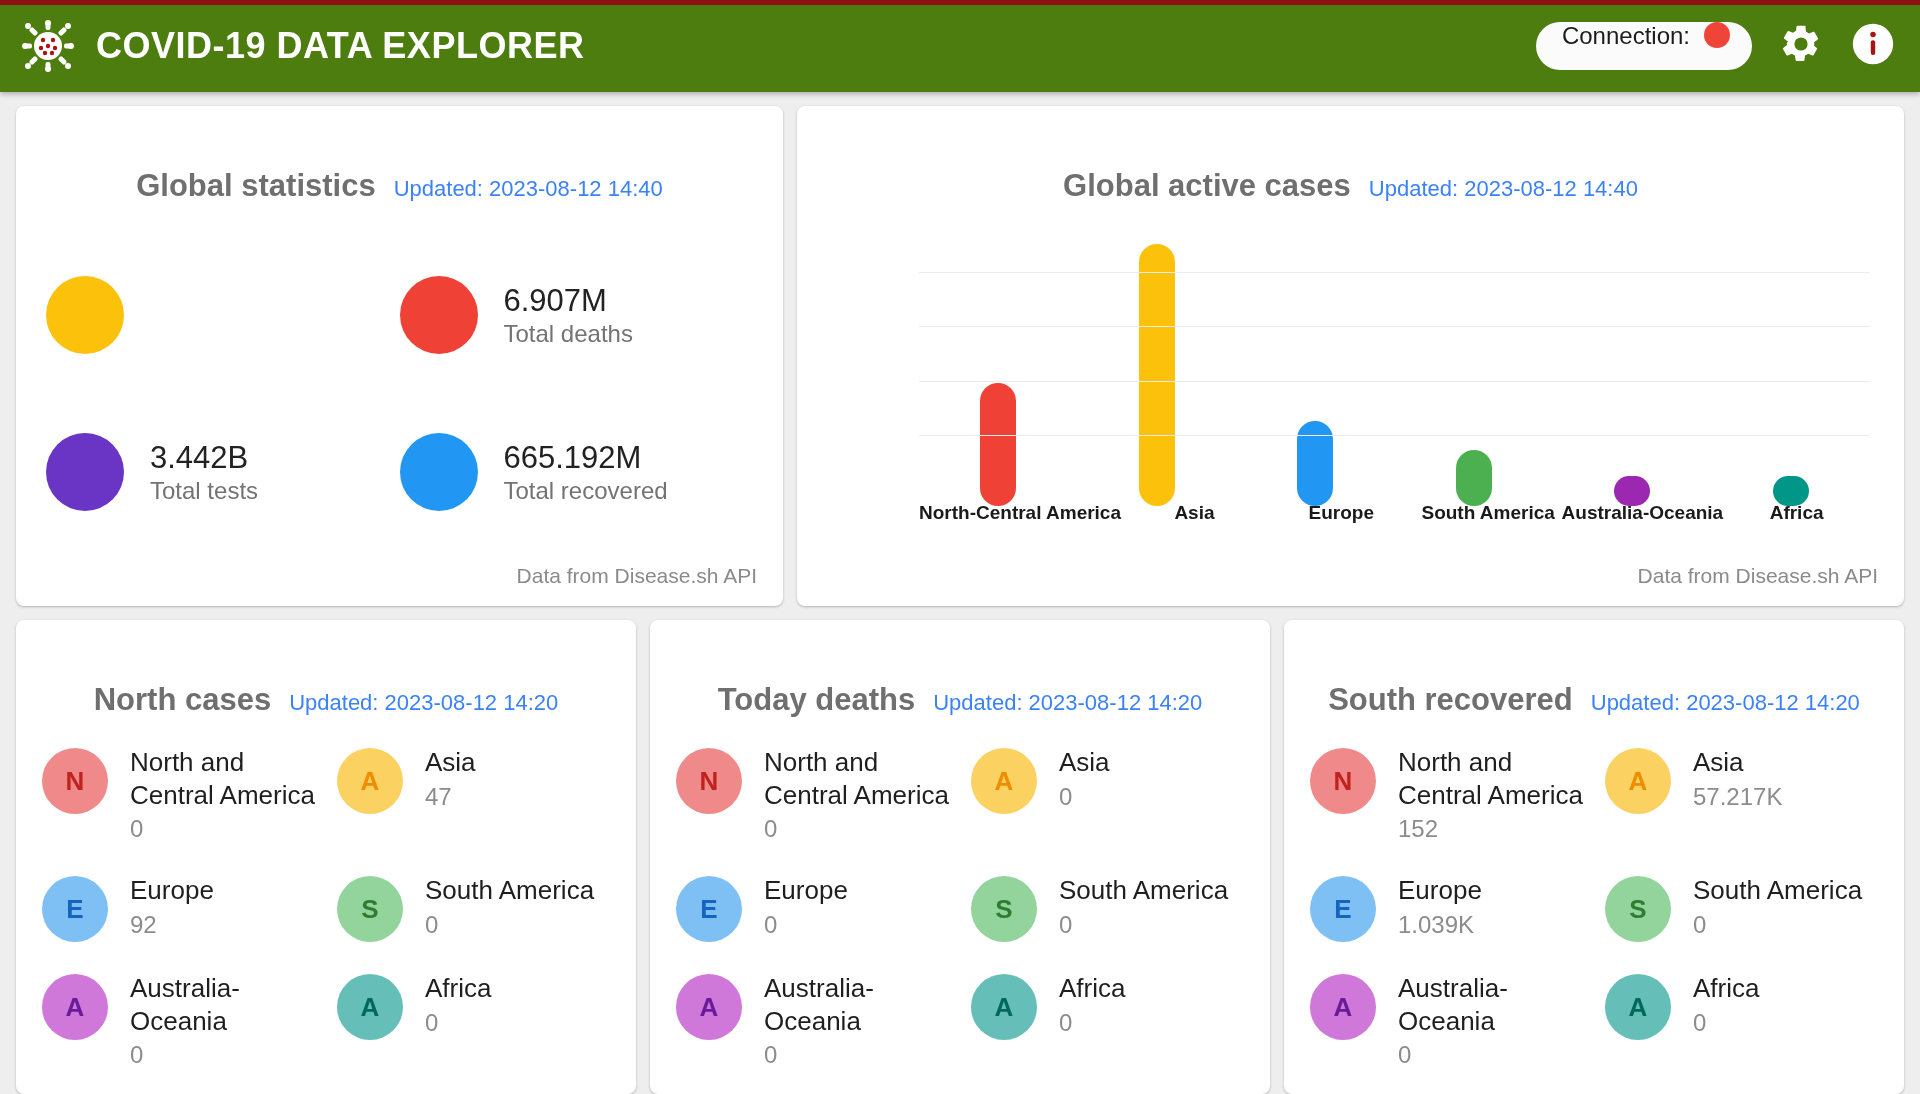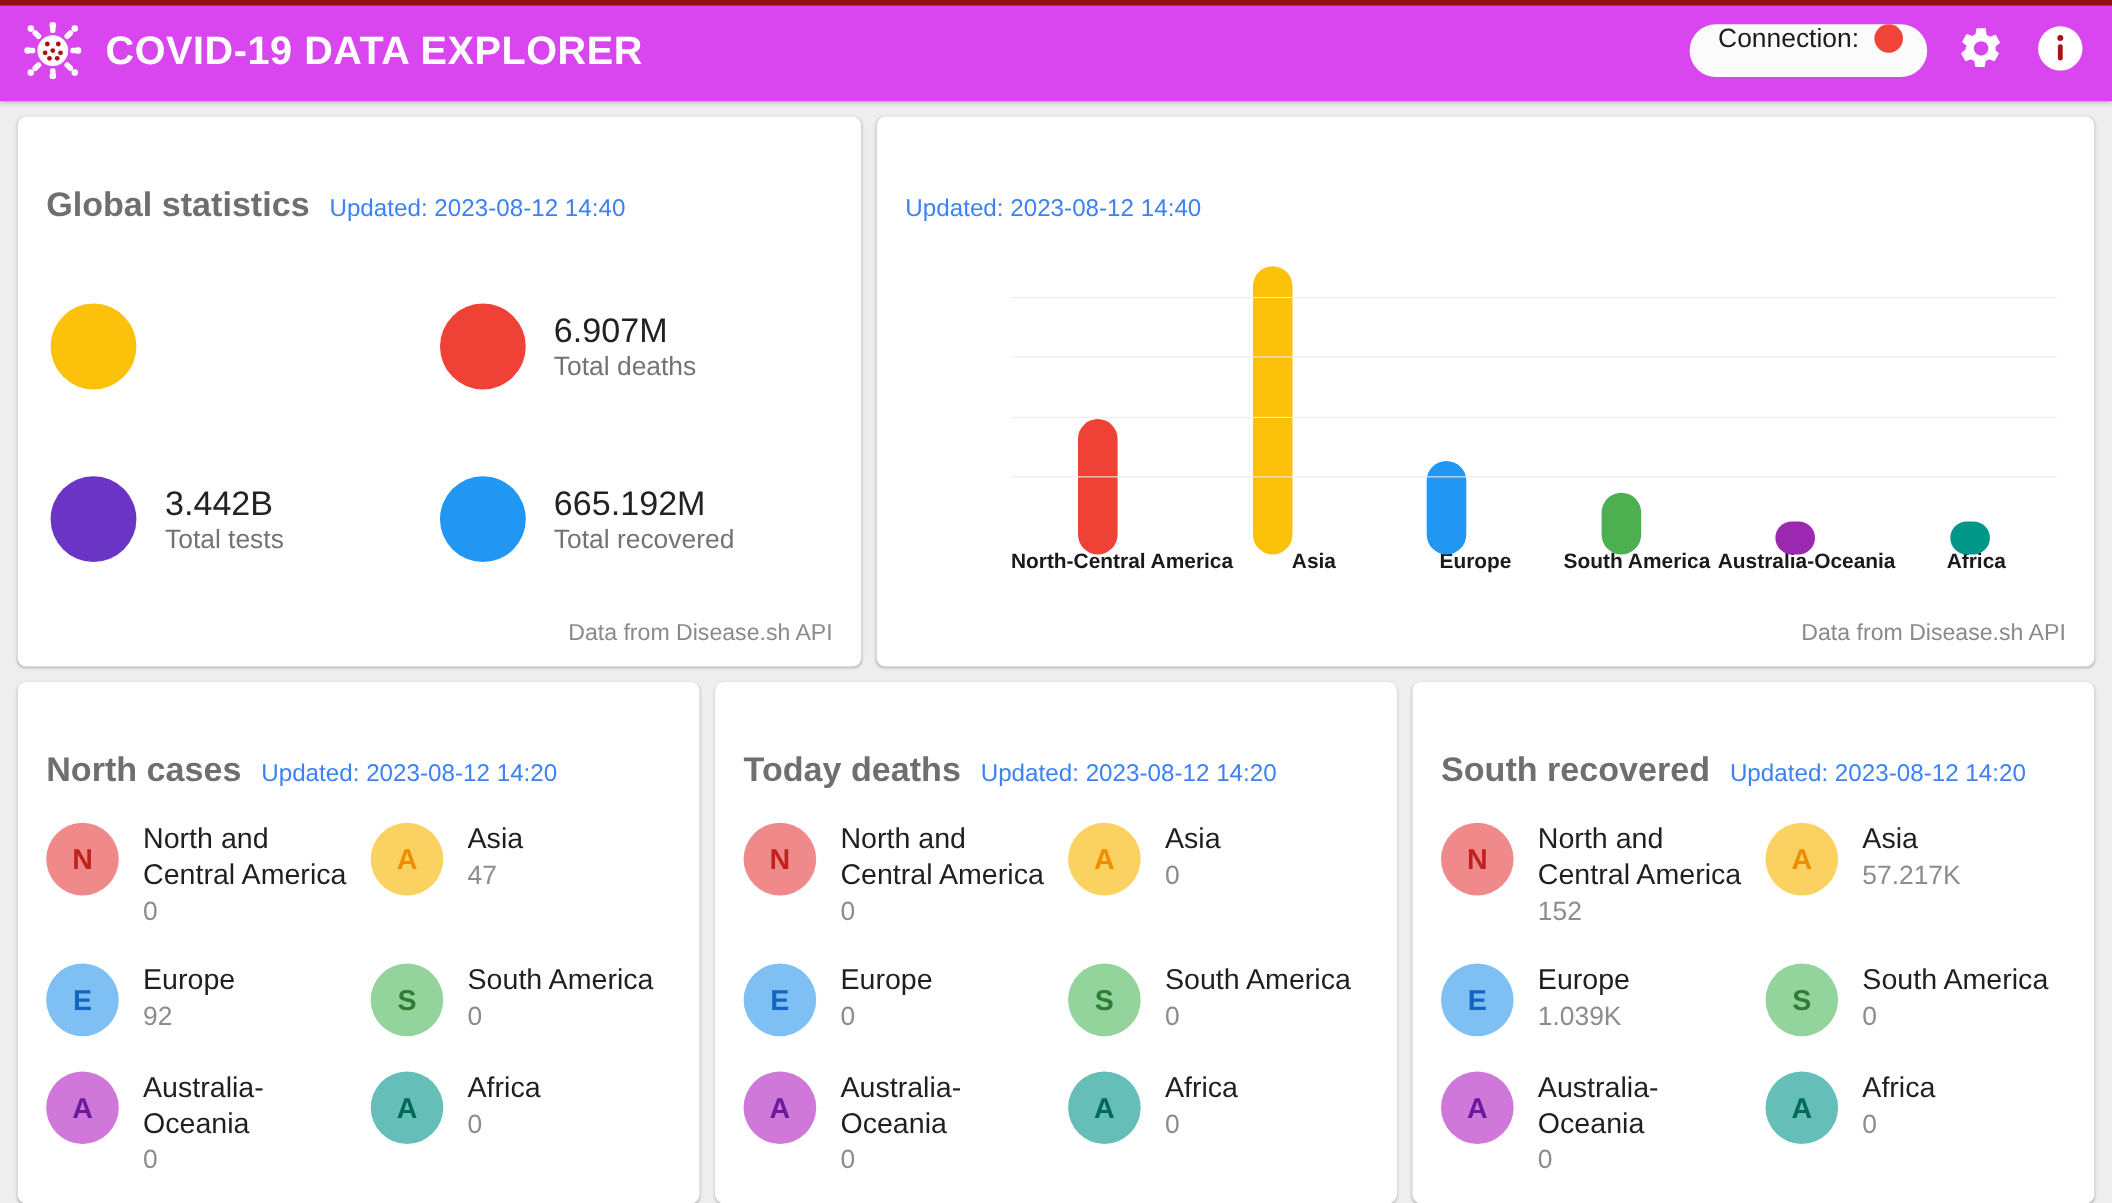--- a/index.html
+++ b/index.html
@@ -6,21 +6,21 @@
   html, body { width:1920px; height:1094px; }
   body {
     background:#eeeeee;
     font-family:"Liberation Sans", sans-serif;
     overflow:hidden;
   }
 
   
   .appbar{
     height:92px;
-    background:#d946ef;
+    background:#4d7c0f;
     display:flex;
     align-items:center;
     padding:0 24px 0 22px;
     box-shadow:0 2px 5px rgba(0,0,0,.28);
     position:relative;
     z-index:5;
   }
   .appbar::before{
     content:"";
     position:absolute; top:0; left:0; right:0; height:5px;
@@ -78,21 +78,21 @@
     flex-direction:column;
     overflow:hidden;
     position:relative;
   }
   .card-stats{ width:767px; }
   .card-chart{ flex:1; }
 
   .card-head{
     display:flex;
     align-items:baseline;
-    justify-content:flex-start;
+    justify-content:center;
     gap:18px;
   }
   .card-title{
     font-size:31px;
     font-weight:bold;
     color:#6f6f6f;
     white-space:nowrap;
   }
   .card-updated{
     font-size:22px;
@@ -341,20 +341,21 @@
             <div class="stat-label">Total recovered</div>
           </span>
         </div>
       </div>
 
       <div class="card-footer">Data from Disease.sh API</div>
     </div>
 
     <div class="card card-chart">
       <div class="card-head">
+        <span class="card-title">Global active cases</span>
         <span class="card-updated">Updated: 2023-08-12 14:40</span>
       </div>
 
       <div class="chart-wrap">
         <div class="plot" id="plot">
           <div class="bars" id="bars">
               <div class="bar-slot">
                 <div class="bar" style="height: 122.812px; background: rgb(239, 65, 54);"></div>
               </div>
               <div class="bar-slot">

